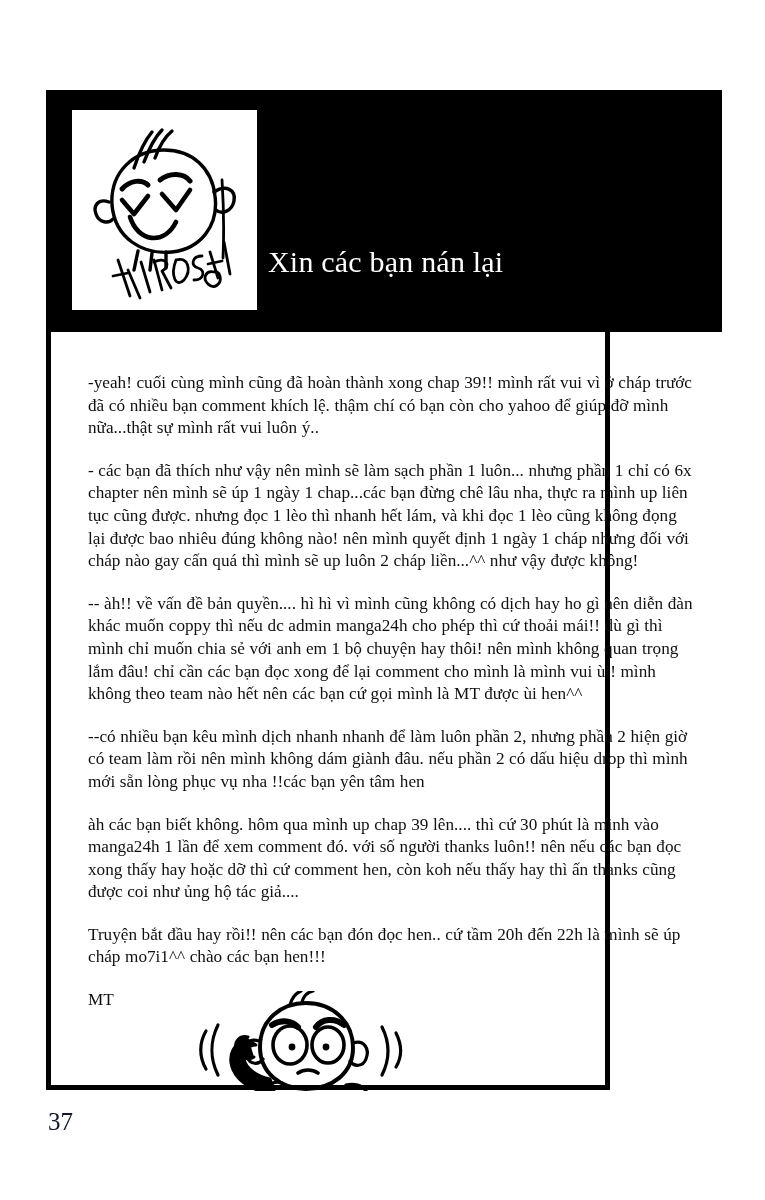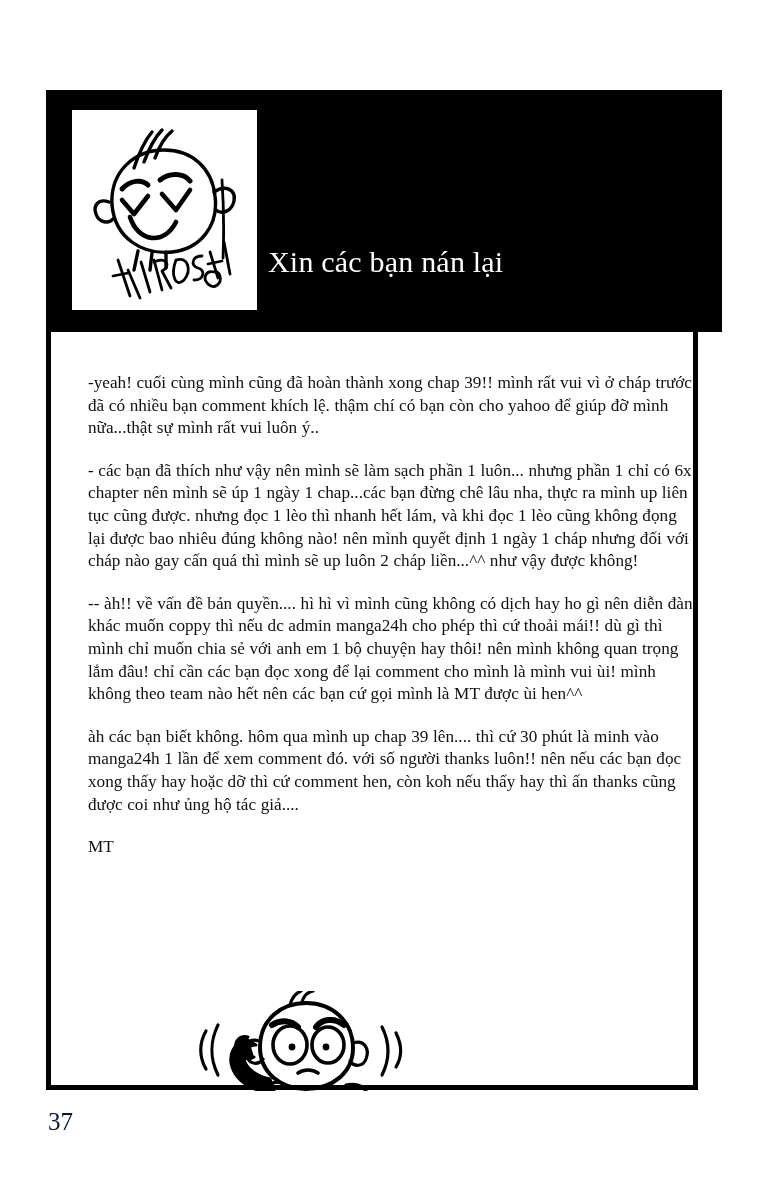--- a/index.html
+++ b/index.html
@@ -13,21 +13,21 @@
     position: relative;
     font-family: "Liberation Serif", "DejaVu Serif", serif;
     overflow: hidden;
   }
 
   
   .panel {
     position: absolute;
     left: 46px;
     top: 90px;
-    width: 652px;
+    width: 564px;
     height: 1000px;
     box-sizing: border-box;
     background: #ffffff;
     border-left: 5px solid #000000;
     border-right: 5px solid #000000;
     border-bottom: 5px solid #000000;
     border-top: 0;
   }
 
   
@@ -169,21 +169,23 @@
 
     <div class="title">
       <span class="line1">Xin các bạn nán lại</span>
     </div>
   </div>
 
   <div class="body-area">
     <p class="para">-yeah! cuối cùng mình cũng đã hoàn thành xong chap 39!! mình rất vui vì ở cháp trước đã có nhiều bạn comment khích lệ. thậm chí có bạn còn cho yahoo để giúp đỡ mình nữa...thật sự mình rất vui luôn ý..</p>
     <p class="para">- các bạn đã thích như vậy nên mình sẽ làm sạch phần 1 luôn... nhưng phần 1 chỉ có 6x chapter nên mình sẽ úp 1 ngày 1 chap...các bạn đừng chê lâu nha, thực ra mình up liên tục cũng được. nhưng đọc 1 lèo thì nhanh hết lám, và khi đọc 1 lèo cũng không đọng lại được bao nhiêu đúng không nào! nên mình quyết định 1 ngày 1 cháp nhưng đối với cháp nào gay cấn quá thì mình sẽ up luôn 2 cháp liền...^^ như vậy được không!</p>
     <p class="para">-- àh!! về vấn đề bản quyền.... hì hì vì mình cũng không có dịch hay ho gì nên diễn đàn khác muốn coppy thì nếu dc admin manga24h cho phép thì cứ thoải mái!! dù gì thì mình chỉ muốn chia sẻ với anh em 1 bộ chuyện hay thôi! nên mình không quan trọng lắm đâu! chỉ cần các bạn đọc xong để lại comment cho mình là mình vui ùi! mình không theo team nào hết nên các bạn cứ gọi mình là MT được ùi hen^^</p>
+    <p class="para">--có nhiều bạn kêu mình dịch nhanh nhanh để làm luôn phần 2, nhưng phần 2 hiện giờ có team làm rồi nên mình không dám giành đâu. nếu phần 2 có dấu hiệu drop thì mình mới sẵn lòng phục vụ nha !!các bạn yên tâm hen</p>
     <p class="para">àh các bạn biết không. hôm qua mình up chap 39 lên.... thì cứ 30 phút là minh vào manga24h 1 lần để xem comment đó. với số người thanks luôn!! nên nếu các bạn đọc xong thấy hay hoặc dỡ thì cứ comment hen, còn koh nếu thấy hay thì ấn thanks cũng được coi như ủng hộ tác giả....</p>
+    <p class="para">Truyện bắt đầu hay rồi!! nên các bạn đón đọc hen.. cứ tầm 20h đến 22h là mình sẽ úp cháp mo7i1^^ chào các bạn hen!!!</p>
     <p class="para sig">MT</p>
   </div>
 
   <div class="bottom-doodle">
     <svg width="230" height="100" viewBox="0 0 230 100" xmlns="http://www.w3.org/2000/svg">
       <g fill="none" stroke="#000000" stroke-width="3.2" stroke-linecap="round" stroke-linejoin="round">
 
         <path d="M20 40 C13 52 13 66 20 78"></path>
         <path d="M32 34 C24 50 24 68 32 84"></path>
 

